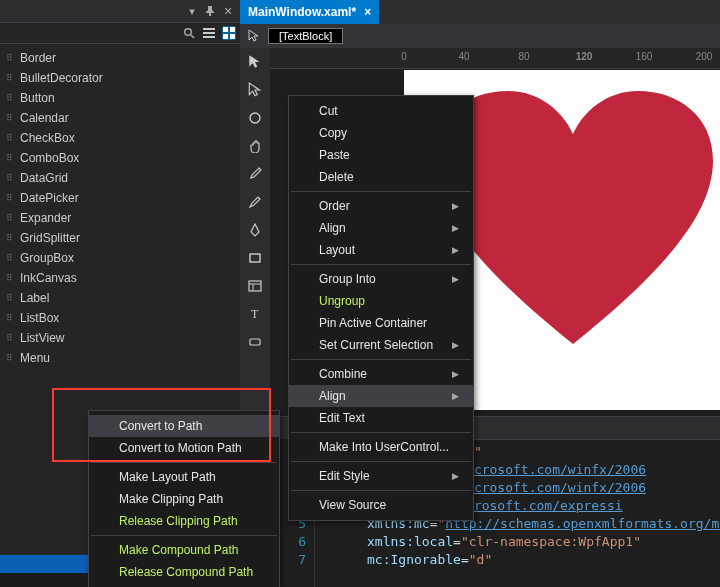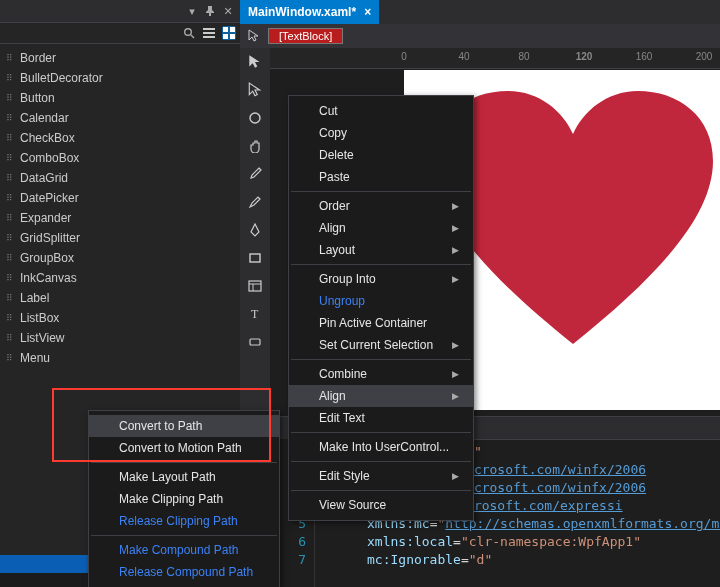--- a/index.html
+++ b/index.html
@@ -61,21 +61,21 @@
   .doc-close { font-size:12px; }
 
   
   .breadcrumb {
     position:absolute; left:240px; top:24px; right:0; height:24px;
     background:#333337; border-bottom:1px solid #3f3f46;
     display:flex; align-items:center; gap:6px; padding-left:6px;
   }
   .bc-box {
     border:1px solid #777; color:#fff; font-size:11px; padding:1px 10px;
-    background:#b91c1c;
+    background:#000000;
   }
 
   
   .toolstrip {
     position:absolute; left:240px; top:48px; width:30px; bottom:172px;
     background:#2d2d30; border-right:1px solid #3f3f46;
     display:flex; flex-direction:column; align-items:center; padding-top:4px; gap:8px;
   }
   .ts-icon {
     width:22px; height:20px; display:flex; align-items:center; justify-content:center;
@@ -107,21 +107,21 @@
     background:#1b1b1c; border:1px solid #3f3f46;
     padding:4px 0;
     box-shadow:2px 2px 6px rgba(0,0,0,.5);
     z-index:60;
     margin-left:12px;
   }
   .ctx-item {
     display:flex; align-items:center; justify-content:space-between;
     padding:4px 14px 4px 30px; color:#e6e6e6;
   }
-  .ctx-item.disabled { color:#3b82f6; }
+  .ctx-item.disabled { color:#bef264; }
   .ctx-item.hover { background:#3f3f46; }
   .ctx-item.open { background:#3f3f46; }
   .ctx-sep { height:1px; background:#3f3f46; margin:3px 2px; }
   .sub-arrow { color:#aaa; font-size:9px; }
 
   
   .subctx {
     position:absolute; left:88px; top:410px; width:190px;
     background:#1b1b1c; border:1px solid #3f3f46;
     padding:4px 0; z-index:70;
@@ -369,24 +369,24 @@
   </div>
 
   <div class="ctx" id="ctx">
       <div class="ctx-item">
         <span>Cut</span>
       </div>
       <div class="ctx-item">
         <span>Copy</span>
       </div>
       <div class="ctx-item">
+        <span>Paste</span>
+      </div>
+      <div class="ctx-item">
         <span>Delete</span>
-      </div>
-      <div class="ctx-item">
-        <span>Paste</span>
       </div>
       <div class="ctx-sep"></div>
       <div class="ctx-item">
         <span>Order</span>
         <span class="sub-arrow">▶</span>
       </div>
       <div class="ctx-item">
         <span>Align</span>
         <span class="sub-arrow">▶</span>
       </div>

